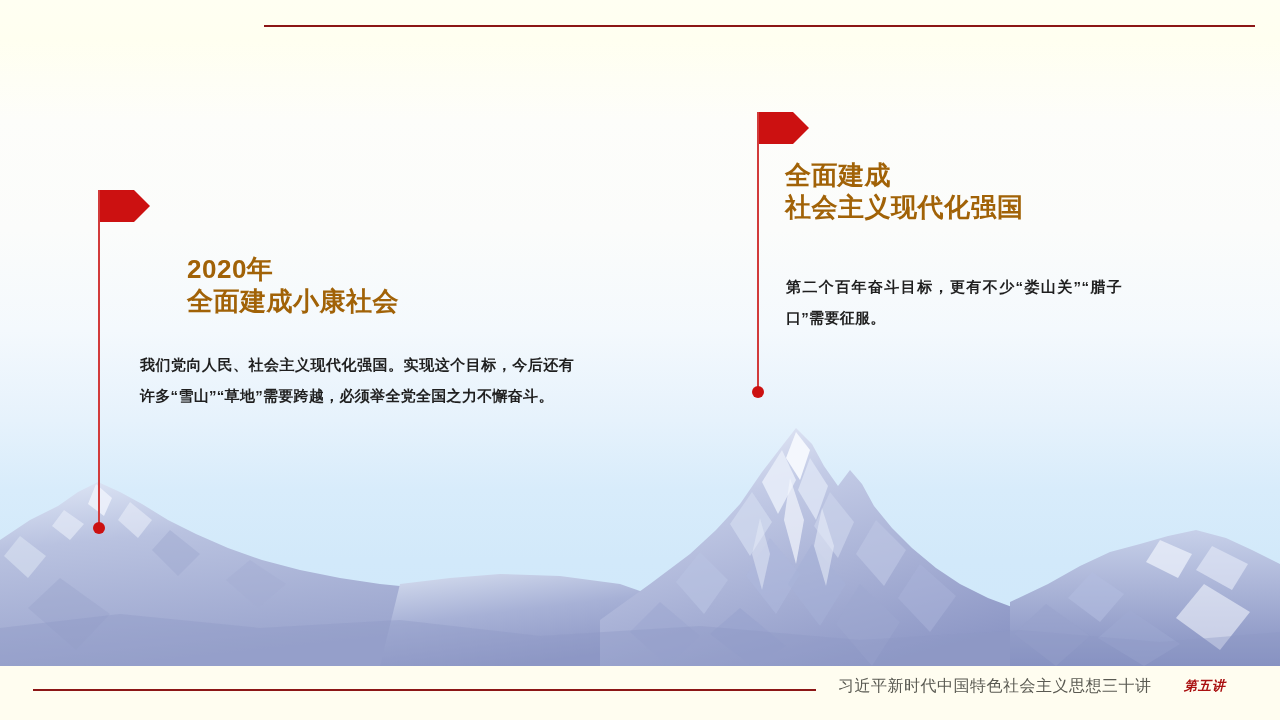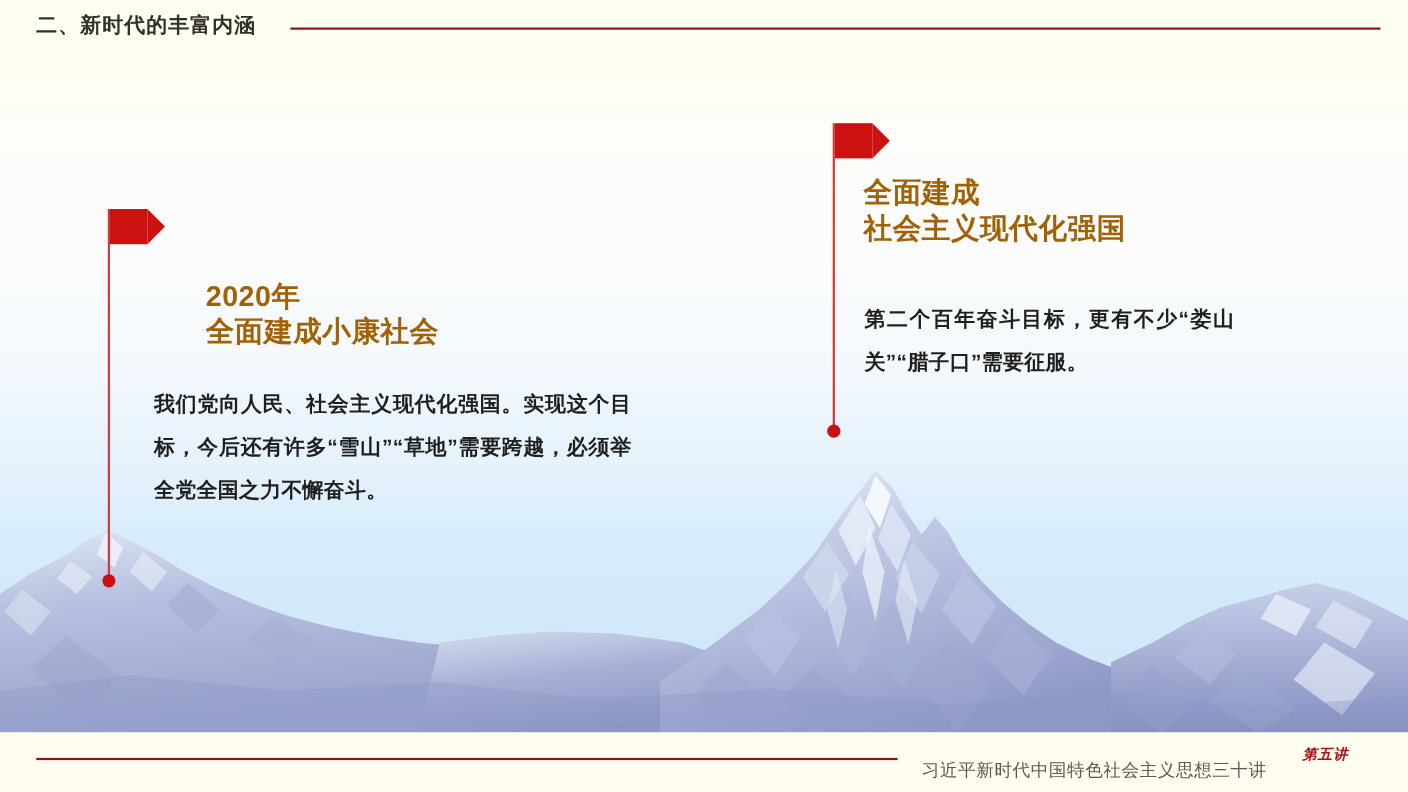--- a/index.html
+++ b/index.html
@@ -109,21 +109,21 @@
     font-weight: bold;
     font-size: 26px;
     line-height: 1.22;
     white-space: pre-line;
     letter-spacing: 0.5px;
   }
   .callout-body {
     position: absolute;
     color: #1f1f1f;
     font-weight: bold;
-    font-size: 19px;
+    font-size: 15px;
     line-height: 2.05;
     text-align: justify;
     text-align-last: left;
     letter-spacing: 0.3px;
   }
 
   
   .footer {
     position: absolute;
     left: 0;
@@ -136,21 +136,21 @@
     position: absolute;
     left: 33px;
     top: 23px;
     width: 783px;
     height: 2px;
     background: #8c1616;
   }
   .footer-text {
     position: absolute;
     left: 838px;
-    top: 24px;
+    top: 10px;
     font-size: 16px;
     color: #5a5a52;
     letter-spacing: 0.5px;
     white-space: nowrap;
   }
   .footer-badge {
     position: absolute;
     left: 1184px;
     top: 11px;
     font-family: "Liberation Serif", "DejaVu Serif", serif;
@@ -236,21 +236,20 @@
       <path d="M1204,196 L1250,224 L1220,262 L1176,230 Z" fill="#f0f4fc" opacity="0.6"></path>
       <path d="M1046,216 L1090,248 L1056,278 L1014,246 Z" fill="#98a2cc" opacity="0.5"></path>
       <path d="M1130,222 L1180,256 L1144,278 L1098,250 Z" fill="#a0aad2" opacity="0.45"></path>
 
       <path d="M0,240 L120,226 L260,240 L400,232 L540,248 L700,238 L860,252 L1020,242
                L1160,254 L1280,244 L1280,278 L0,278 Z" fill="#8f99c6" opacity="0.38"></path>
     </svg>
   </div>
 
   <div class="header">
-    <div class="header-title">二、新时代的丰富内涵</div>
     <div class="header-rule"></div>
   </div>
 
   <div class="callout">
 
     <div>
       <div class="flag-shape" style="left:100px; top:190px; width:34px; height:32px;"></div>
       <div class="flag-tip" style="left:134px; top:190px;"></div>
       <div class="flag-pole" style="left:98px; top:190px; height:338px;"></div>
       <div class="pole-dot" style="left:93px; top:522px;"></div>

